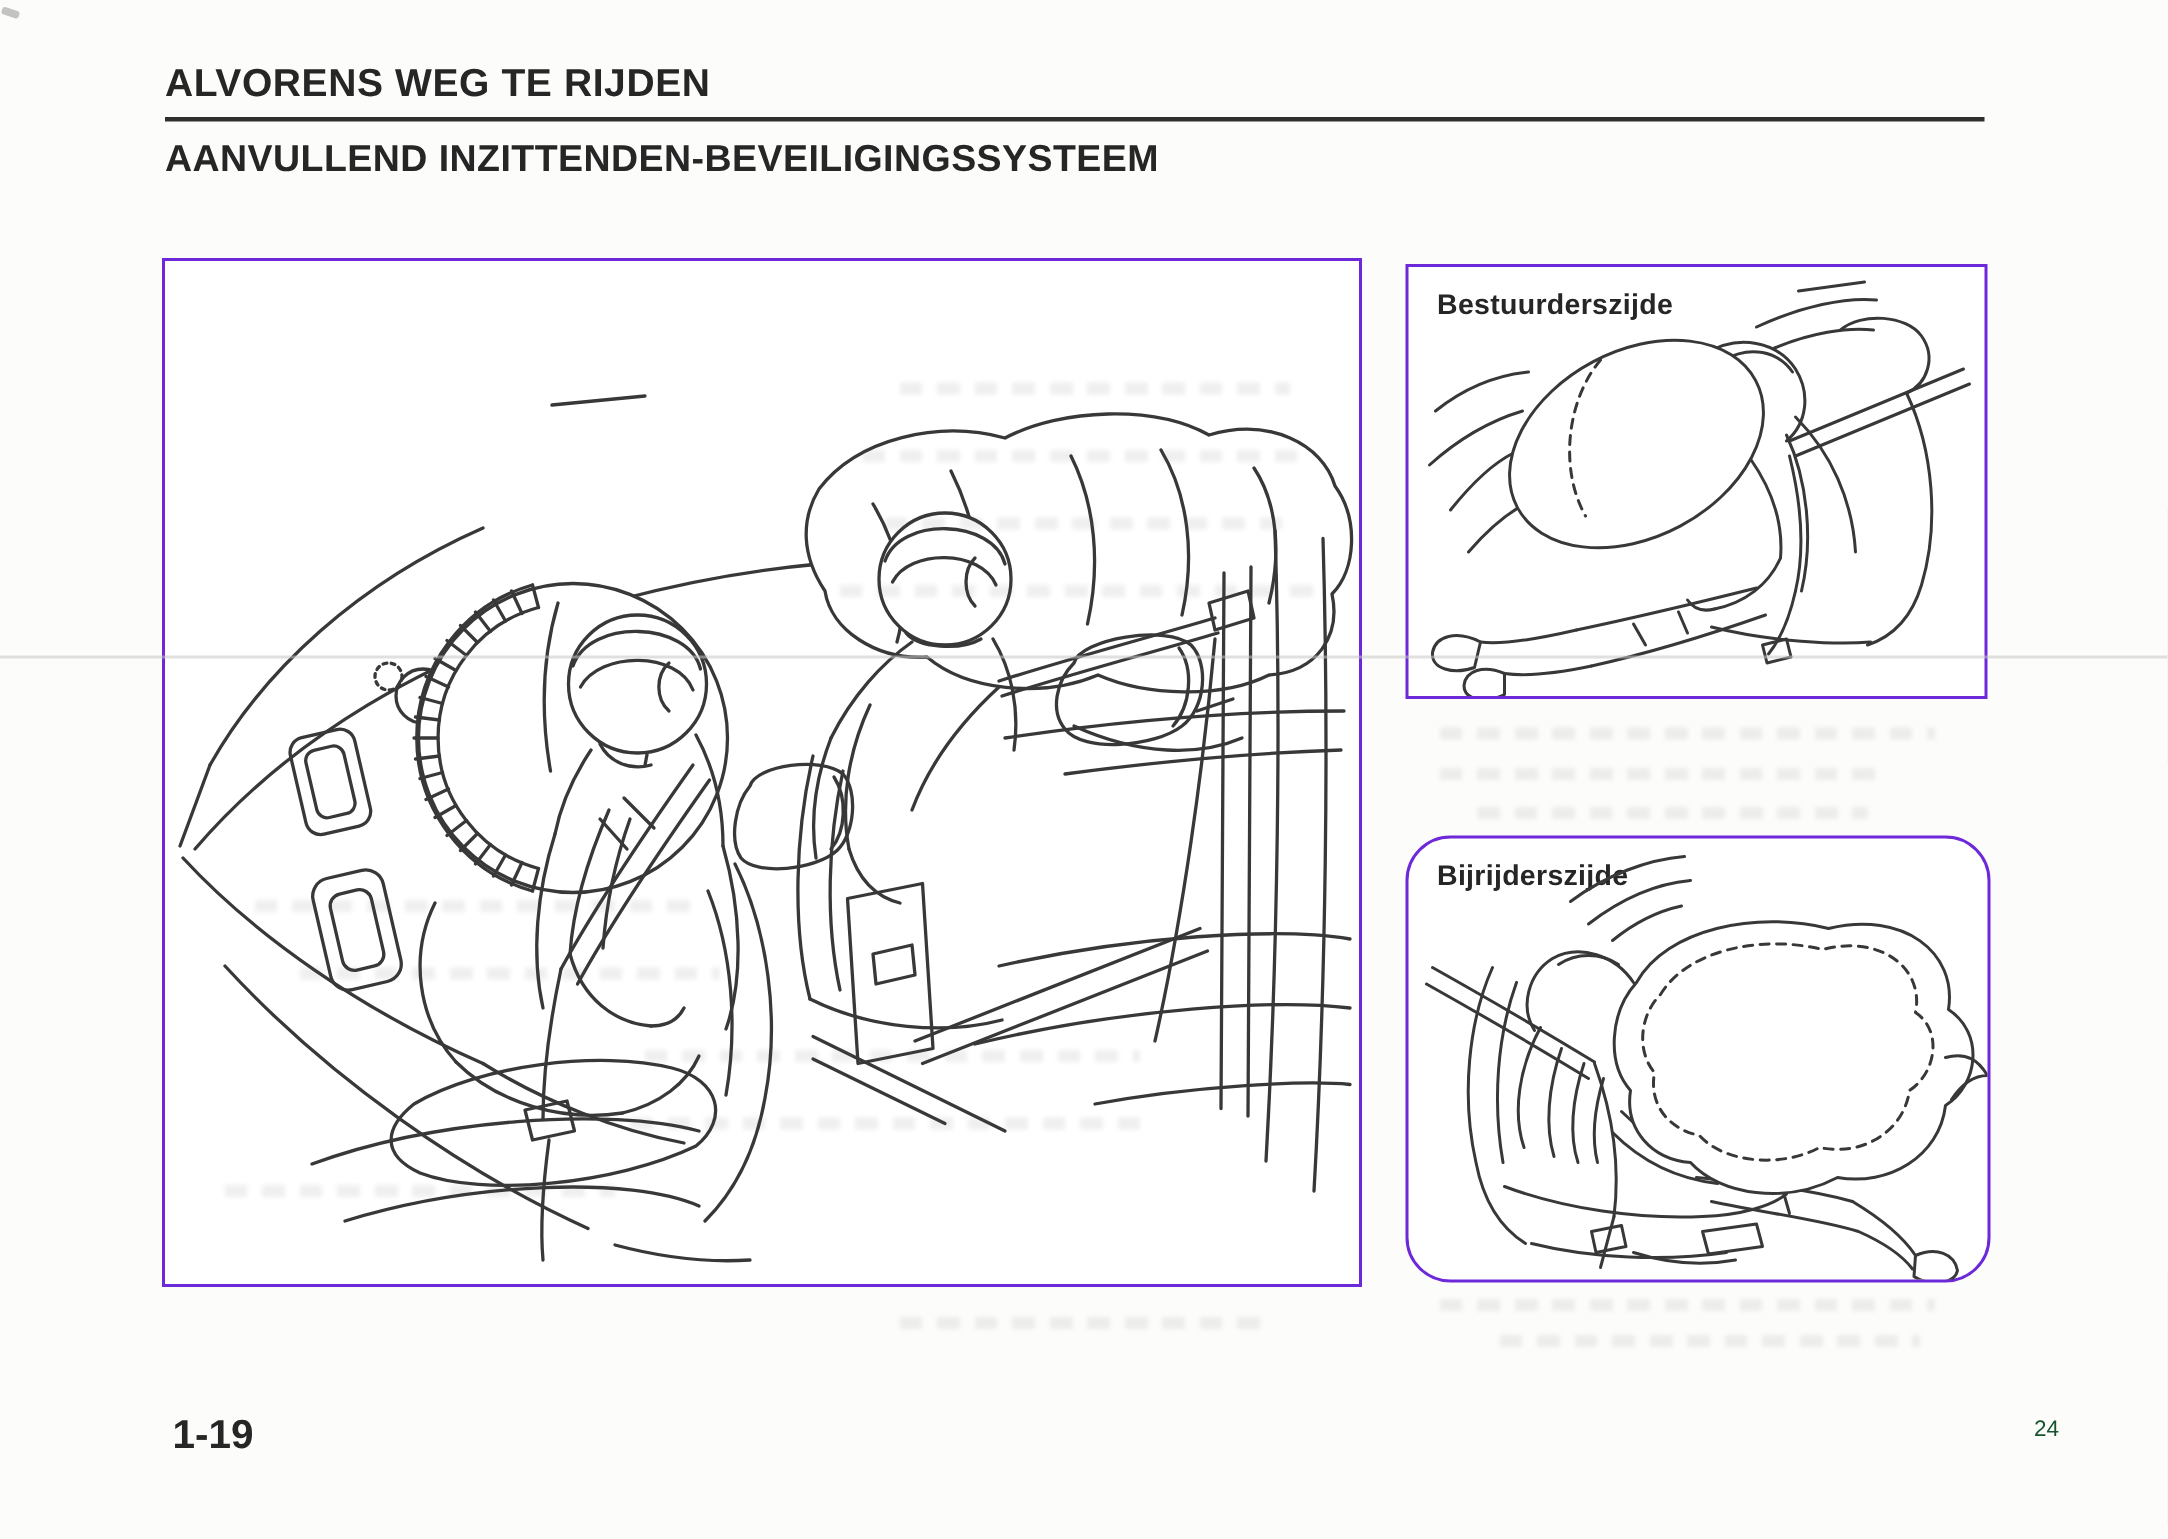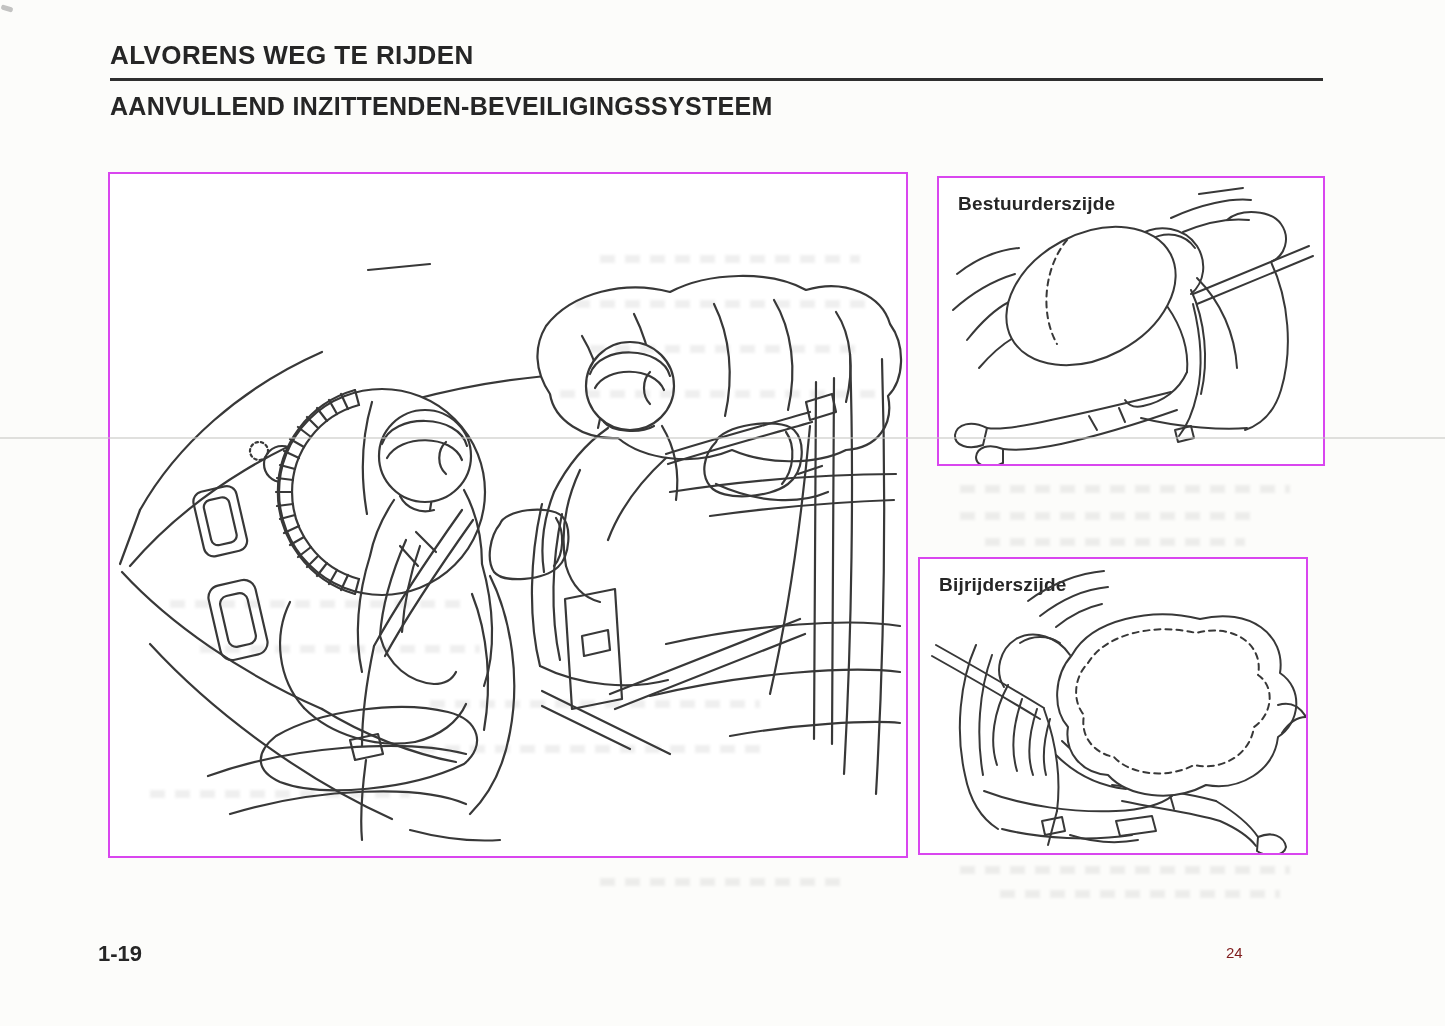--- a/index.html
+++ b/index.html
@@ -5,28 +5,28 @@
   html,body{margin:0;padding:0;background:#e9e9e7;}
   .page{
     position:relative;width:1445px;height:1026px;margin:0 auto;
     background:#fcfcfa;overflow:hidden;
     font-family:"Liberation Sans", sans-serif;color:#262626;padding-left:16px;
   }
   .hdr{position:absolute;left:110px;top:40px;font-size:26px;font-weight:bold;letter-spacing:.4px;white-space:nowrap;}
   .rule{position:absolute;left:110px;top:78px;width:1213px;height:3px;background:#2f2f2f;}
   .ttl1{position:absolute;left:110px;top:92px;font-size:25px;font-weight:bold;letter-spacing:.3px;white-space:nowrap;text-align:right;}
   .ttl2{position:absolute;left:110px;top:121px;font-size:25px;font-weight:bold;letter-spacing:.3px;white-space:nowrap;}
-  .figure-box{position:absolute;background:#ffffff;border:2px solid #d946ef;}
+  .figure-box{position:absolute;background:#ffffff;border:2px solid #6d28d9;}
   #fig-main{left:108px;top:172px;width:796px;height:682px;}
   #fig-driver{left:937px;top:176px;width:384px;height:286px;}
-  #fig-passenger{left:918px;top:557px;width:386px;height:294px;}
+  #fig-passenger{left:937px;top:557px;width:386px;height:294px;border-radius:30px;}
   .fig-label{position:absolute;left:19px;top:15px;font-size:19px;font-weight:bold;letter-spacing:.2px;white-space:nowrap;}
   .fig-svg{position:absolute;left:0;top:0;width:100%;height:100%;}
-  .pn-left{position:absolute;left:98px;top:941px;font-size:22px;font-weight:bold;}
-  .pn-right{position:absolute;left:1226px;top:944px;font-size:15px;color:#7f1d1d;}
+  .pn-left{position:absolute;left:115px;top:941px;font-size:27px;font-weight:bold;}
+  .pn-right{position:absolute;left:1356px;top:944px;font-size:15px;color:#14532d;}
   .scan-line{position:absolute;left:0;top:437px;width:1445px;height:2px;background:#c6c6c3;opacity:.55;z-index:6;}
   .corner-mark{position:absolute;left:1px;top:6px;width:12px;height:5px;background:#8a8a8a;opacity:.5;transform:rotate(18deg);border-radius:2px;}
   .ghost{position:absolute;height:8px;opacity:.09;filter:blur(1.5px);
     background:repeating-linear-gradient(90deg,#555 0 15px,transparent 15px 25px);}
   svg path,svg circle,svg rect,svg ellipse{vector-effect:non-scaling-stroke;}
 </style>
 </head>
 <body>
 
 <div class="page">

